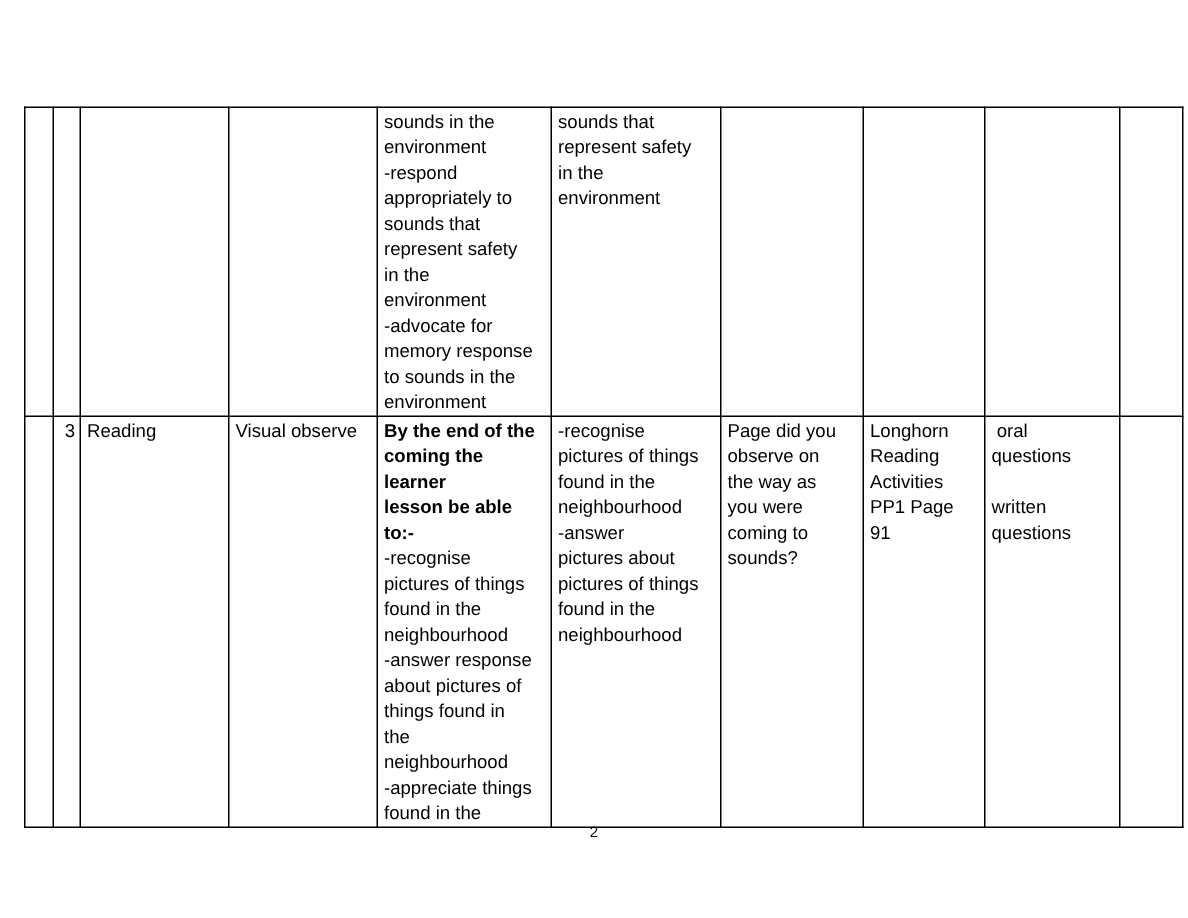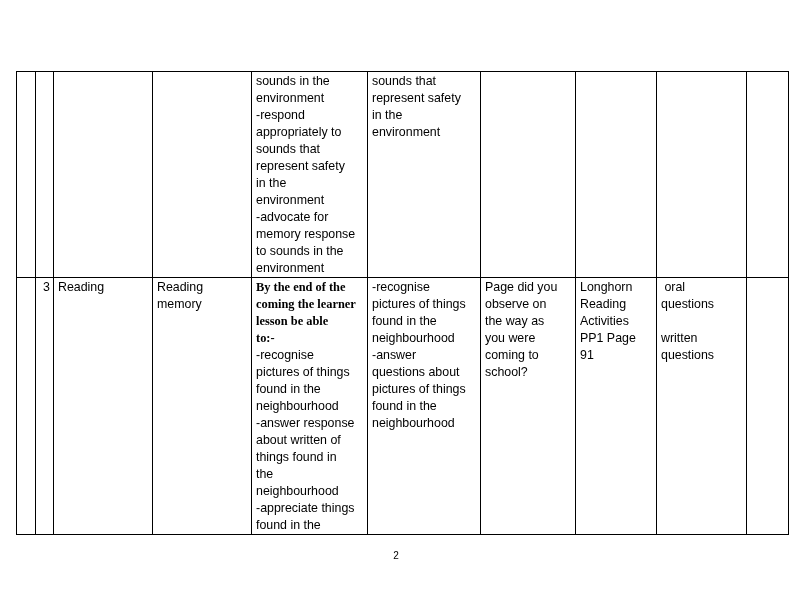--- a/index.html
+++ b/index.html
@@ -4,21 +4,21 @@
 <style>
   html, body { margin:0; padding:0; background:#ffffff; }
   body { width:792px; height:612px; position:relative; overflow:hidden;
          font-family:"Liberation Sans", sans-serif; color:#000; }
   .page { position:absolute; left:0; top:0; width:743px; height:612px; background:#fff; }
   table.scheme { position:absolute; left:16px; top:71px; border-collapse:collapse; table-layout:fixed; width:772px; }
   table.scheme td { border:1.3px solid #000; vertical-align:top; padding:1px 4px 0 4px;
                     font-size:12.4px; line-height:17px; overflow:hidden; word-wrap:break-word; }
   .row1 td { height:204px; }
   .row2 td { height:254px; }
-  .bold { font-weight:bold;font-family:Liberation Serif, serif; }
+  .bold { font-weight:bold; }
   .line { display:block; white-space:pre-wrap; }
   .num { text-align:right; padding-right:3px !important; }
   .page-number { position:absolute; left:0; width:792px; top:550px; text-align:center; font-size:10px; }
 </style>
 </head>
 <body>
 
 <div class="page">
   <table class="scheme">
     <colgroup>
@@ -61,56 +61,56 @@
           </td>
       <td></td>
       <td></td>
       <td></td>
       <td></td>
     </tr>
     <tr class="row2" id="r1">
       <td></td>
       <td class="num">3</td>
       <td>Reading</td>
-      <td>Reading memory</td>
+      <td>Visual observe</td>
       <td>
             <span class="line bold">By the end of the</span>
             <span class="line bold">coming the learner</span>
             <span class="line bold">lesson be able</span>
             <span class="line bold">to:-</span>
             <span class="line">-recognise</span>
             <span class="line">pictures of things</span>
             <span class="line">found in the</span>
             <span class="line">neighbourhood</span>
             <span class="line">-answer response</span>
-            <span class="line">about written of</span>
+            <span class="line">about pictures of</span>
             <span class="line">things found in</span>
             <span class="line">the</span>
             <span class="line">neighbourhood</span>
             <span class="line">-appreciate things</span>
             <span class="line">found in the</span>
           </td>
       <td>
             <span class="line">-recognise</span>
             <span class="line">pictures of things</span>
             <span class="line">found in the</span>
             <span class="line">neighbourhood</span>
             <span class="line">-answer</span>
-            <span class="line">questions about</span>
+            <span class="line">pictures about</span>
             <span class="line">pictures of things</span>
             <span class="line">found in the</span>
             <span class="line">neighbourhood</span>
           </td>
       <td>
             <span class="line">Page did you</span>
             <span class="line">observe on</span>
             <span class="line">the way as</span>
             <span class="line">you were</span>
             <span class="line">coming to</span>
-            <span class="line">school?</span>
+            <span class="line">sounds?</span>
           </td>
       <td>
             <span class="line">Longhorn</span>
             <span class="line">Reading</span>
             <span class="line">Activities</span>
             <span class="line">PP1 Page</span>
             <span class="line">91</span>
           </td>
       <td>
             <span class="line"> oral</span>

